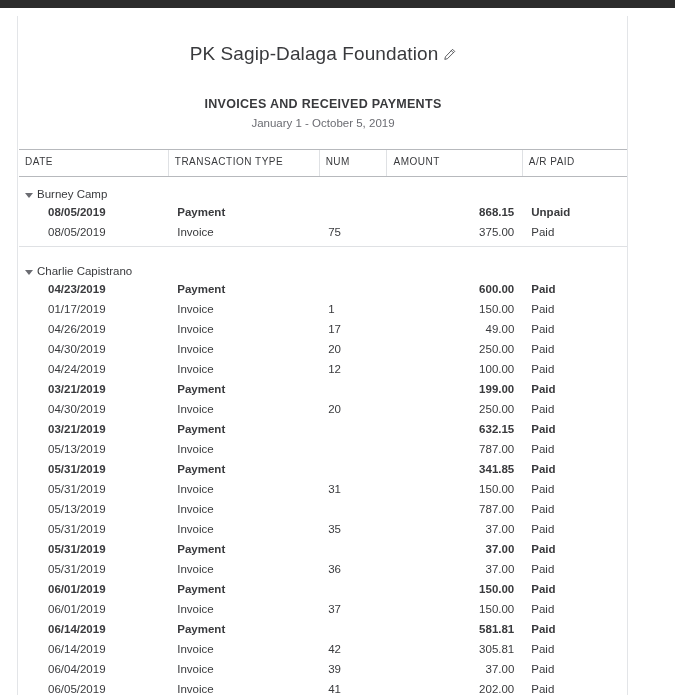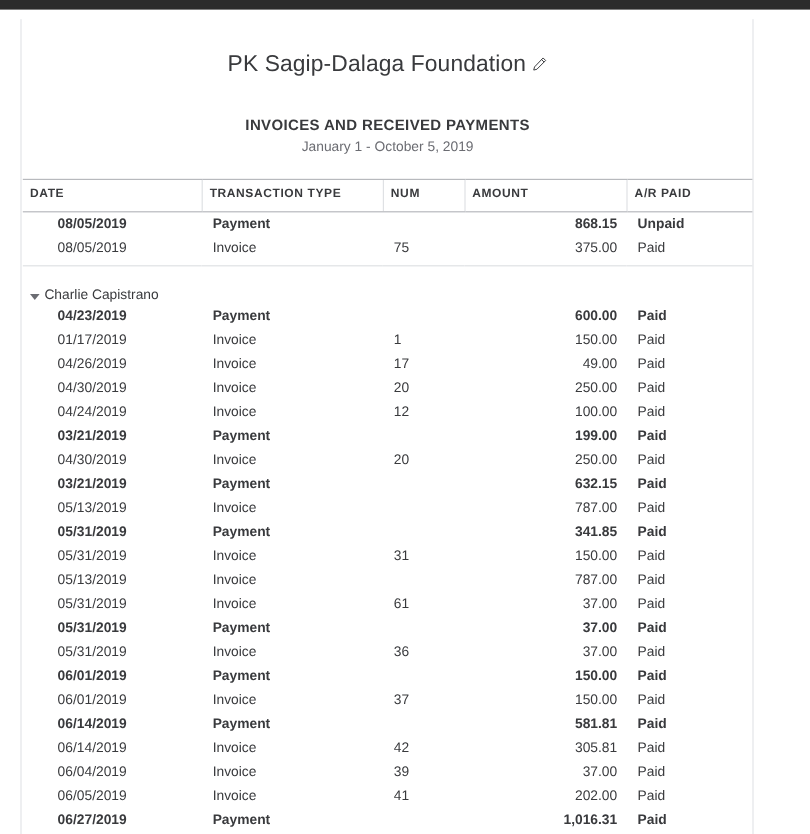--- a/index.html
+++ b/index.html
@@ -82,21 +82,21 @@
     margin-top: 6px;
   }
   table.report {
     width: 100%;
     border-collapse: collapse;
     margin-top: 20px;
     font-size: 11.5px;
   }
   table.report thead th {
     font-size: 10px;
-    font-weight: bold;
+    font-weight: normal;
     letter-spacing: 0.5px;
     color: #393a3d;
     text-align: left;
     padding: 6px 6px 9px 6px;
     border-top: 1px solid #b7b9bd;
     border-bottom: 1px solid #b7b9bd;
     vertical-align: bottom;
   }
   th.col-date { width: 150px; padding-left: 6px; }
   th.col-type { width: 152px; border-left: 1px solid #dfe1e4; padding-left: 9px;}
@@ -168,20 +168,23 @@
       <thead>
         <tr>
           <th class="col-date">DATE</th>
           <th class="col-type">TRANSACTION TYPE</th>
           <th class="col-num">NUM</th>
           <th class="col-amount">AMOUNT</th>
           <th class="col-ar">A/R PAID</th>
         </tr>
       </thead>
       <tbody id="report-body">
+          <tr class="group-header">
+            <td colspan="5"><span class="group-name"><span class="caret"></span><span>Burney Camp</span></span></td>
+          </tr>
           <tr class="data-row bold">
             <td class="c-date">08/05/2019</td>
             <td class="c-type">Payment</td>
             <td class="c-num"></td>
             <td class="c-amount">868.15</td>
             <td class="c-ar">Unpaid</td>
           </tr>
           <tr class="data-row sep">
             <td class="c-date">08/05/2019</td>
             <td class="c-type">Invoice</td>
@@ -275,21 +278,21 @@
           <tr class="data-row">
             <td class="c-date">05/13/2019</td>
             <td class="c-type">Invoice</td>
             <td class="c-num"></td>
             <td class="c-amount">787.00</td>
             <td class="c-ar">Paid</td>
           </tr>
           <tr class="data-row">
             <td class="c-date">05/31/2019</td>
             <td class="c-type">Invoice</td>
-            <td class="c-num">61</td>
+            <td class="c-num">35</td>
             <td class="c-amount">37.00</td>
             <td class="c-ar">Paid</td>
           </tr>
           <tr class="data-row bold">
             <td class="c-date">05/31/2019</td>
             <td class="c-type">Payment</td>
             <td class="c-num"></td>
             <td class="c-amount">37.00</td>
             <td class="c-ar">Paid</td>
           </tr>

